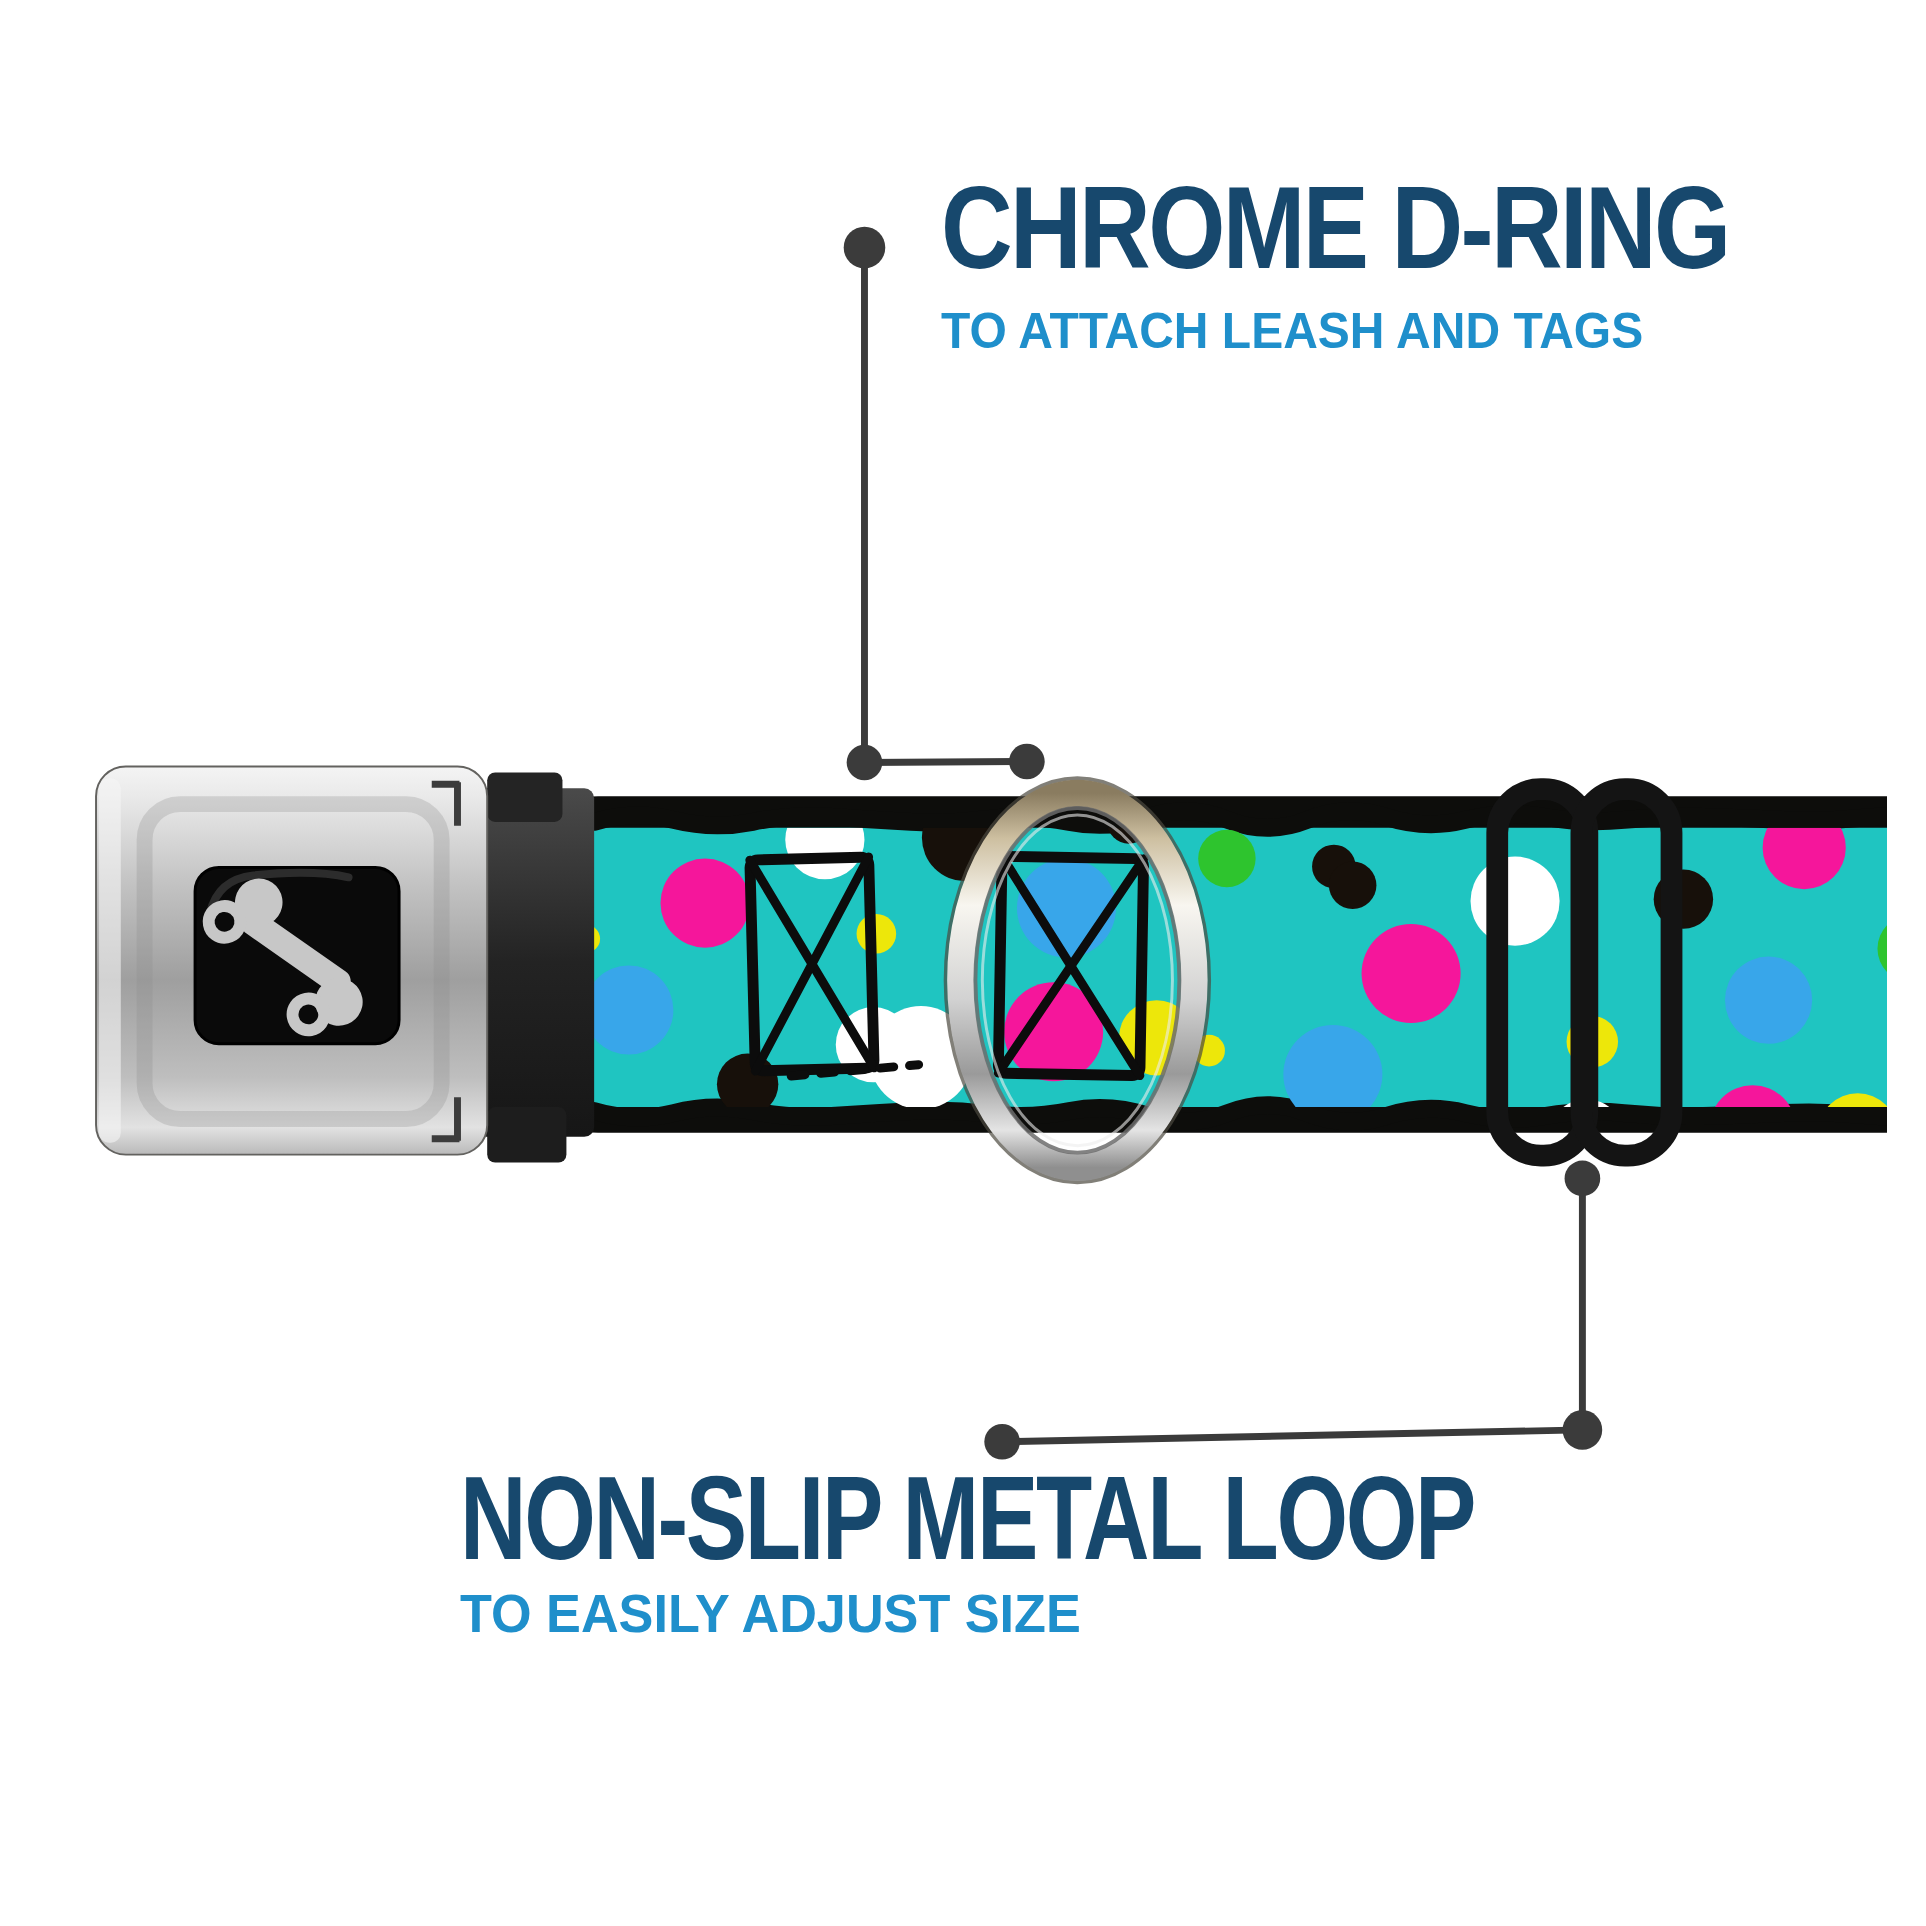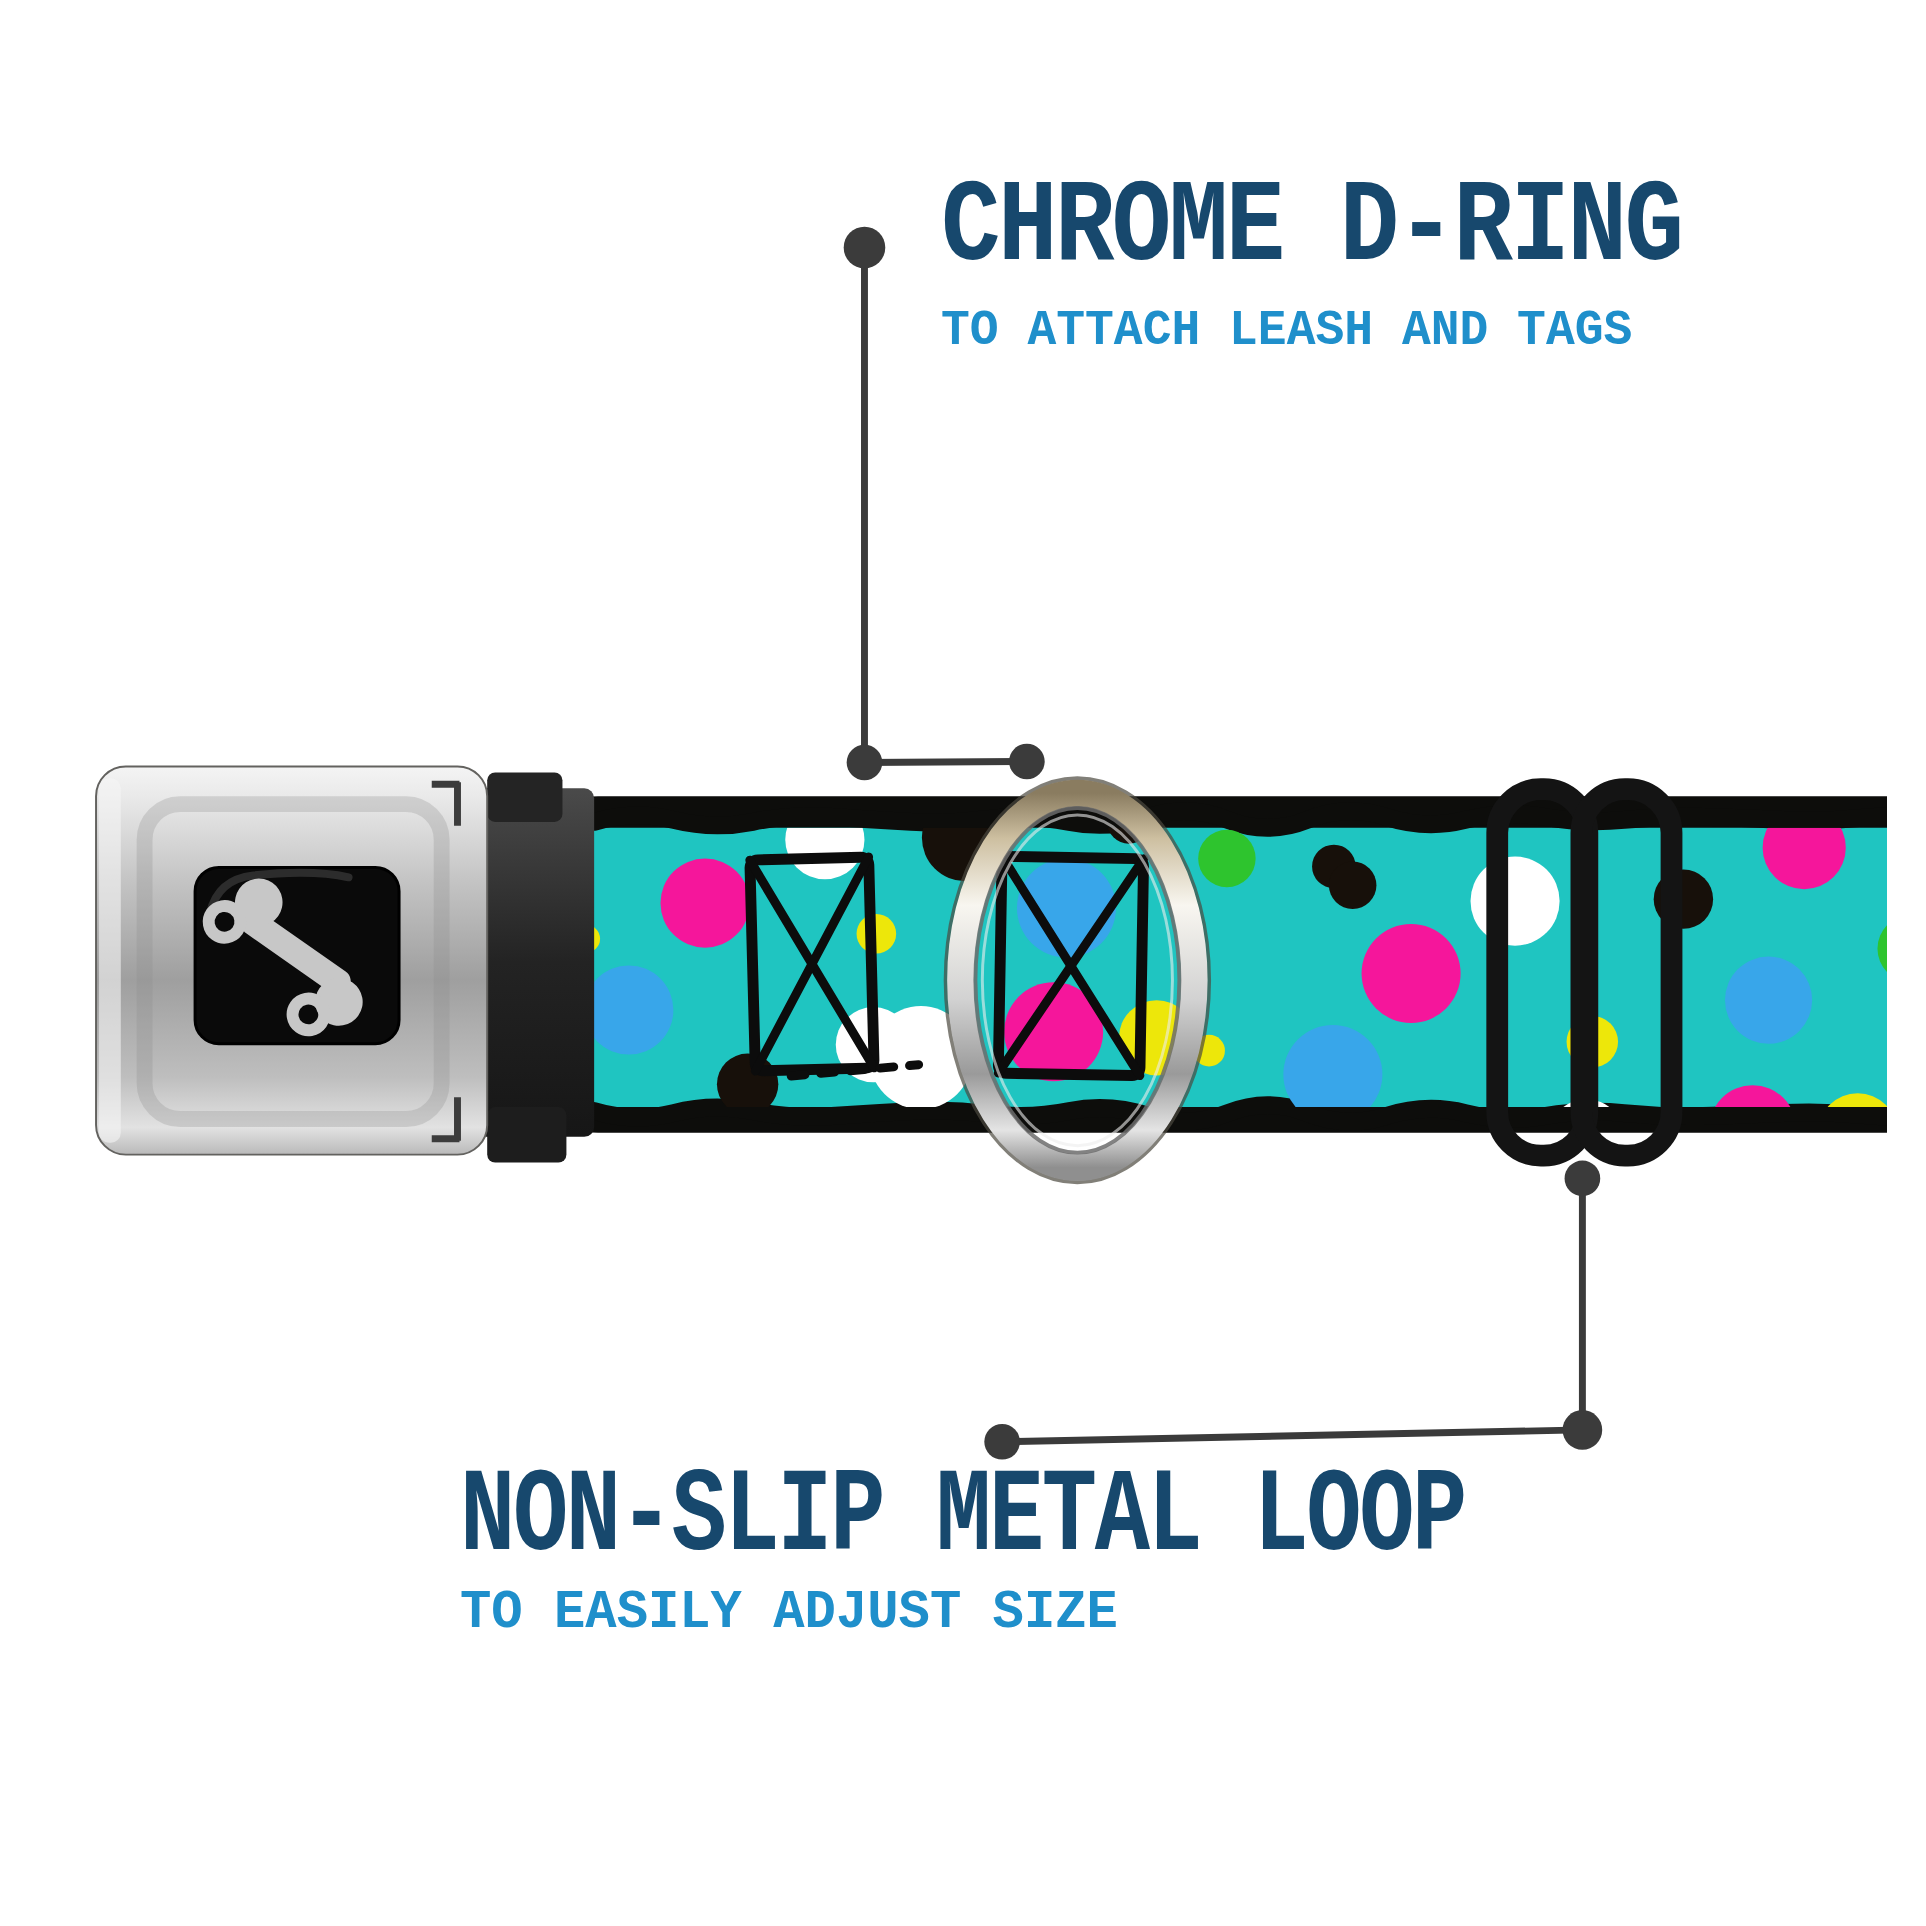--- a/index.html
+++ b/index.html
@@ -1,17 +1,17 @@
 <!DOCTYPE html>
 <html style="--page_bg: #ffffff; --heading: #17486D; --subheading: #1F8FCB; --callout_line: #3B3B3B; --strap: #1FC5C1; --strap_edge: #0D0D0B; --stitch: #0C0C0C; --adjuster: #141414; --buckle_inset: #0A0A0A; --bone: #C7C7C7; --connector: #2E2E2E;"><head>
 <meta charset="utf-8">
 <style>
   html,body{margin:0;padding:0;background:#fff;}
   .stage{position:relative;width:1887px;height:1927px;background:var(--page_bg,#fff);
-         font-family:Liberation Mono, monospace;overflow:hidden;}
+         font-family:Liberation Sans, sans-serif;overflow:hidden;}
   .stage svg{position:absolute;left:0;top:0;}
   .label{position:absolute;white-space:nowrap;font-weight:bold;line-height:1;
          transform-origin:left top;}
   .headline{font-size:116px;letter-spacing:-3px;color:var(--heading,#17486D);}
   .subline{font-size:50px;letter-spacing:0;color:var(--subheading,#1F8FCB);}
   #top-title{left:941px;top:170px;transform:scaleX(.855);}
   #top-sub{left:941px;top:306px;transform:scaleX(.96);}
   #bottom-title{left:460px;top:1459px;font-size:118px;transform:scaleX(.78);}
   #bottom-sub{left:460px;top:1587px;font-size:53px;transform:scaleX(.985);}
 </style>

